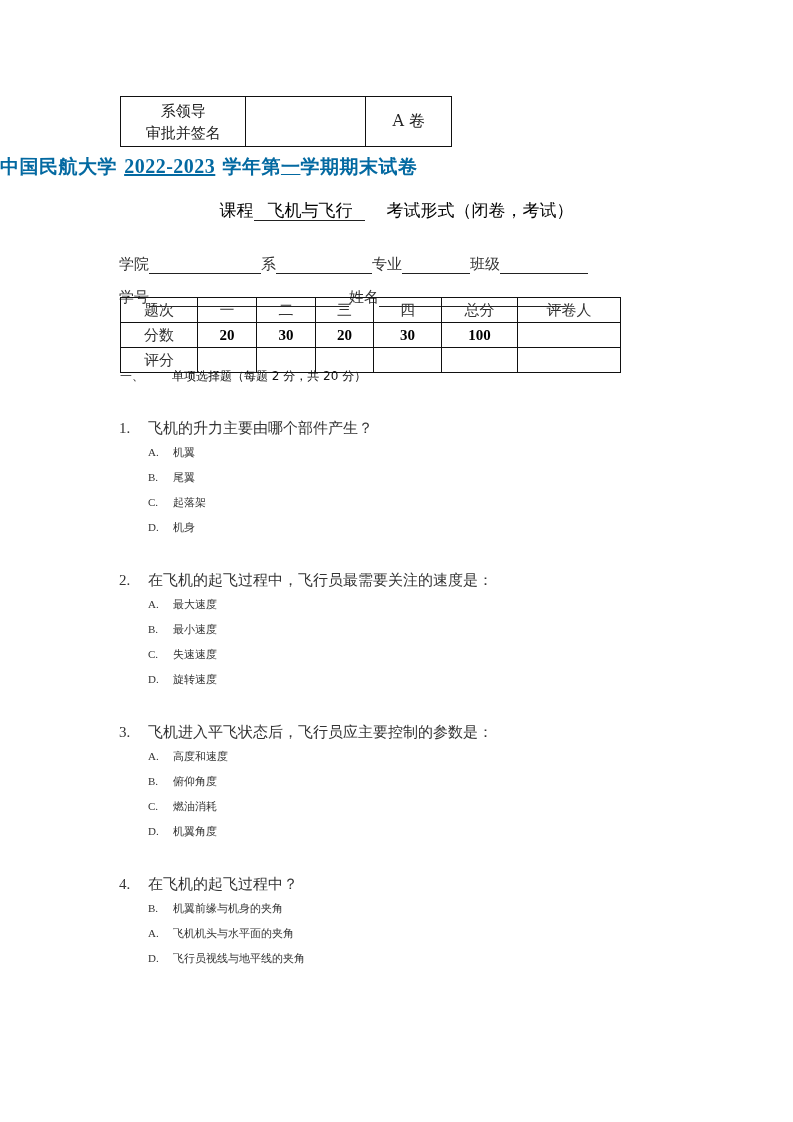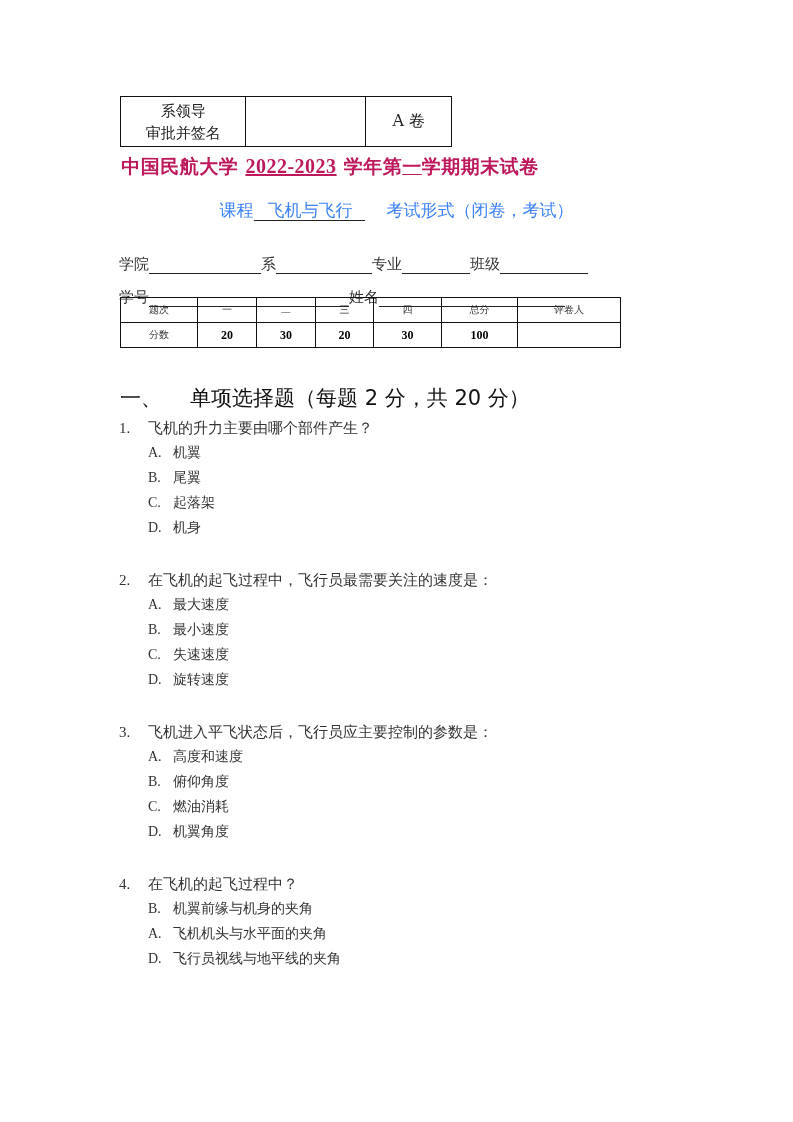--- a/index.html
+++ b/index.html
@@ -5,37 +5,37 @@
   html, body { margin: 0; padding: 0; background: #ffffff; }
   body { width: 793px; height: 1122px; position: relative; overflow: hidden;
          font-family: "DejaVu Serif", "Liberation Serif", serif; color: #222; }
   .abs { position: absolute; }
   table { border-collapse: collapse; }
   .approval { left: 120px; top: 96px; width: 332px; height: 51px; }
   .approval td { border: 1px solid #111; font-size: 15px; text-align: center; vertical-align: middle; padding: 0; }
   .approval .c1 { width: 125px; line-height: 22px; }
   .approval .c2 { width: 120px; }
   .approval .c3 { width: 85px; font-size: 16px; }
-  .title { left: 0; width: 660px; top: 154px; text-align: center; font-family: "DejaVu Sans", "Liberation Sans", sans-serif;
-           font-weight: bold; font-size: 19px; color: #be185d; letter-spacing: 0.5px; }
+  .title { left: 0; width: 660px; top: 154px; text-align: left; font-family: "DejaVu Sans", "Liberation Sans", sans-serif;
+           font-weight: bold; font-size: 19px; color: #0369a1; letter-spacing: 0.5px; }
   .title .yr { font-family: "Liberation Serif", serif; text-decoration: underline; font-size: 20px; }
   .title .ul { text-decoration: underline; }
-  .course { left: 0; width: 793px; top: 199px; text-align: center; font-size: 17px; color: #3b82f6; }
+  .course { left: 0; width: 793px; top: 199px; text-align: center; font-size: 17px; color: #000000; }
   .course .cname { display: inline-block; border-bottom: 1px solid #222; padding: 0 12px 0 14px; line-height: 20px; }
   .course .form { margin-left: 22px; }
   .line-row { left: 119px; font-size: 15px; color: #333; white-space: nowrap; margin-top: 12px; }
   .blank { display: inline-block; border-bottom: 1px solid #222; height: 16px; vertical-align: bottom; }
   .score { left: 120px; top: 297px; width: 501px; }
-  .score td { border: 1px solid #111; height: 24px; text-align: center; font-size: 10px; color: #333; padding: 0; }
-  .score td.b { font-weight: bold; font-family: "Liberation Serif", serif; font-size: 12px; color: #000; }
-  .section { left: 120px; top: 384px; font-family: "DejaVu Sans", "Liberation Sans", sans-serif; font-size: 21px; color: #111; }
+  .score td { border: 1px solid #111; height: 24px; text-align: center; font-size: 15px; color: #333; padding: 0; }
+  .score td.b { font-weight: bold; font-family: "Liberation Serif", serif; font-size: 15px; color: #000; }
+  .section { left: 120px; top: 368px; font-family: "DejaVu Sans", "Liberation Sans", sans-serif; font-size: 12px; color: #111; }
   .section .num { margin-right: 28px; }
   .q { left: 119px; font-size: 15px; color: #333; }
   .q .qn { display: inline-block; width: 29px; font-family: "Liberation Serif", serif; }
-  .opt { left: 148px; font-size: 14px; color: #333; line-height: 24px; }
+  .opt { left: 148px; font-size: 11px; color: #333; line-height: 24px; }
   .opt .ol { display: inline-block; width: 25px; font-family: "Liberation Serif", serif; }
 </style>
 </head>
 <body>
 
 <table class="abs approval">
   <tbody>
       <tr>
     <td class="c1">
       <div>系领导</div>
@@ -74,20 +74,29 @@
   </tr>
   <tr>
     <td>分数</td>
     <td class="b">20</td>
     <td class="b">30</td>
     <td class="b">20</td>
     <td class="b">30</td>
     <td class="b">100</td>
     <td></td>
   </tr>
+  <tr>
+    <td>评分</td>
+    <td></td>
+    <td></td>
+    <td></td>
+    <td></td>
+    <td></td>
+    <td></td>
+  </tr>
 </tbody>
   </table>
 
 <div class="abs section">
   <span class="num">一、</span><span>单项选择题（每题 2 分，共 20 分）</span>
 </div>
 
 <div class="abs q" style="top:419px;"><span class="qn">1.</span><span>飞机的升力主要由哪个部件产生？</span></div>
 <div class="abs opt" style="top:440px;">
   <div><span class="ol">A.</span><span>机翼</span></div>

